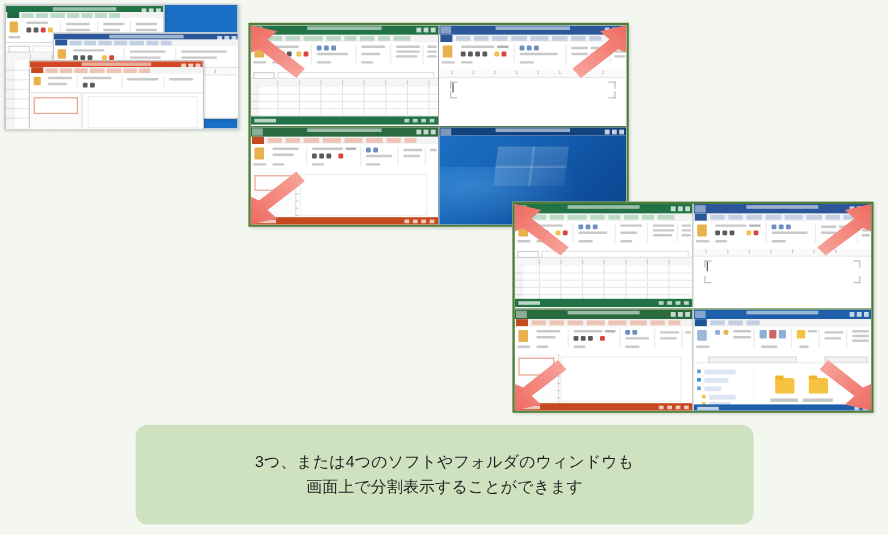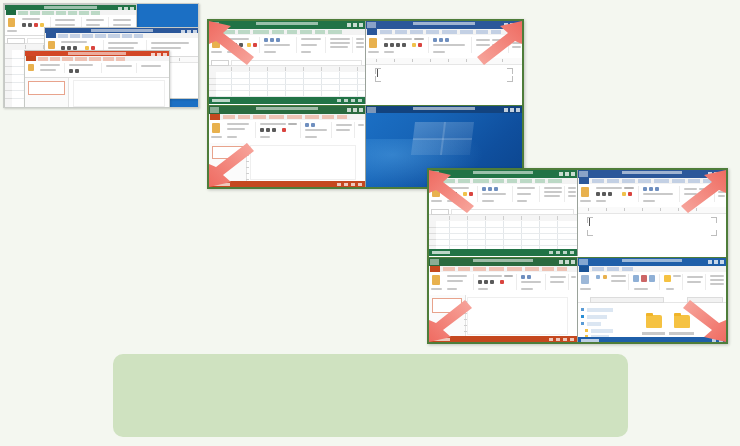--- a/index.html
+++ b/index.html
@@ -963,15 +963,17 @@
           <stop offset="0" stop-color="#f7a79e"></stop>
               <stop offset="1" stop-color="#ef6b61"></stop>
         </linearGradient>
           </defs>
         <polygon points="54,42 32,37 40,30 11,8 18,0 47,23 54,20" fill="url(#g7)"></polygon>
       </svg>
     </div>
   </div>
 
   <div class="caption">
+    <div>3つ、または4つのソフトやフォルダのウィンドウも</div>
+    <div>画面上で分割表示することができます</div>
   </div>
 
 </div>
 
 </body></html>

